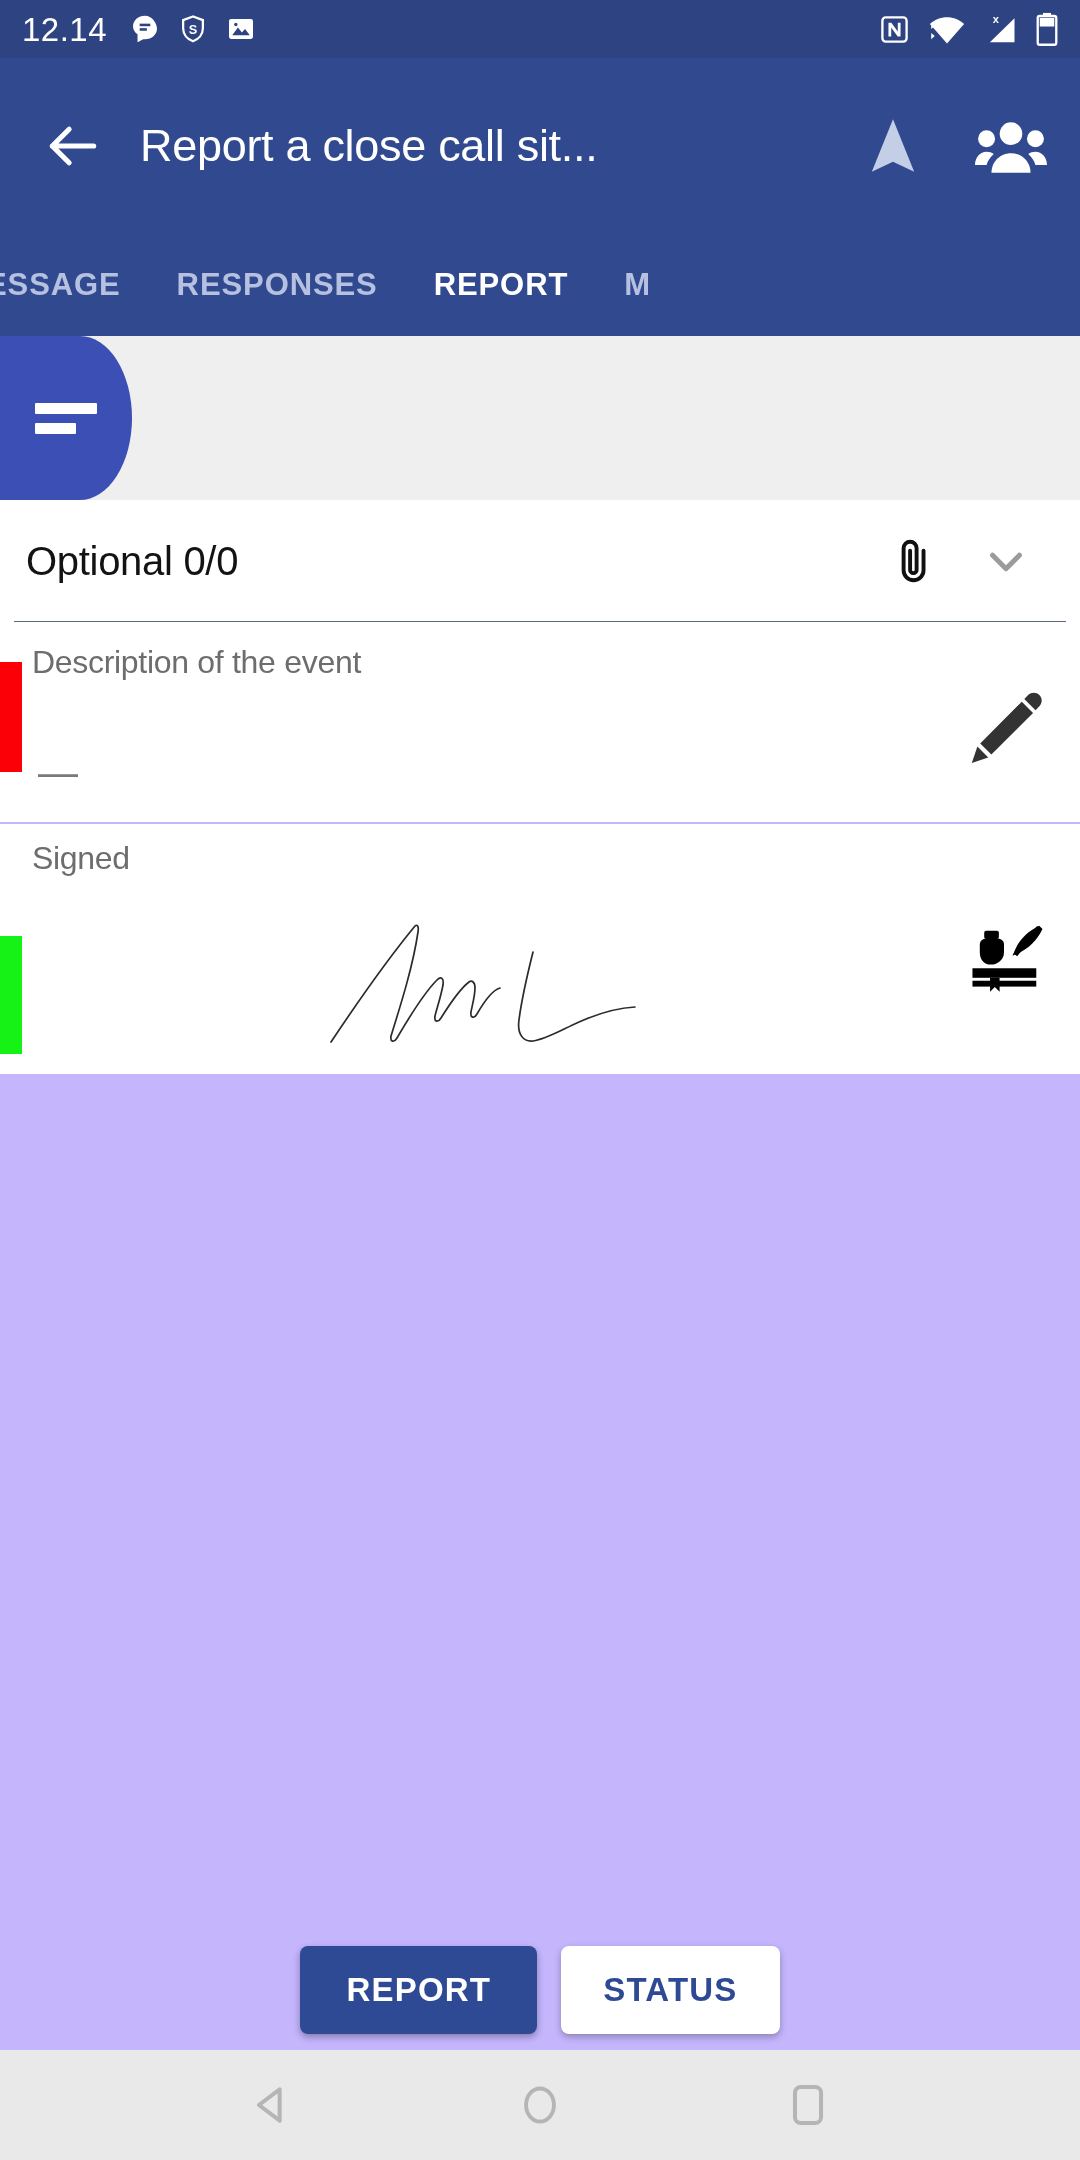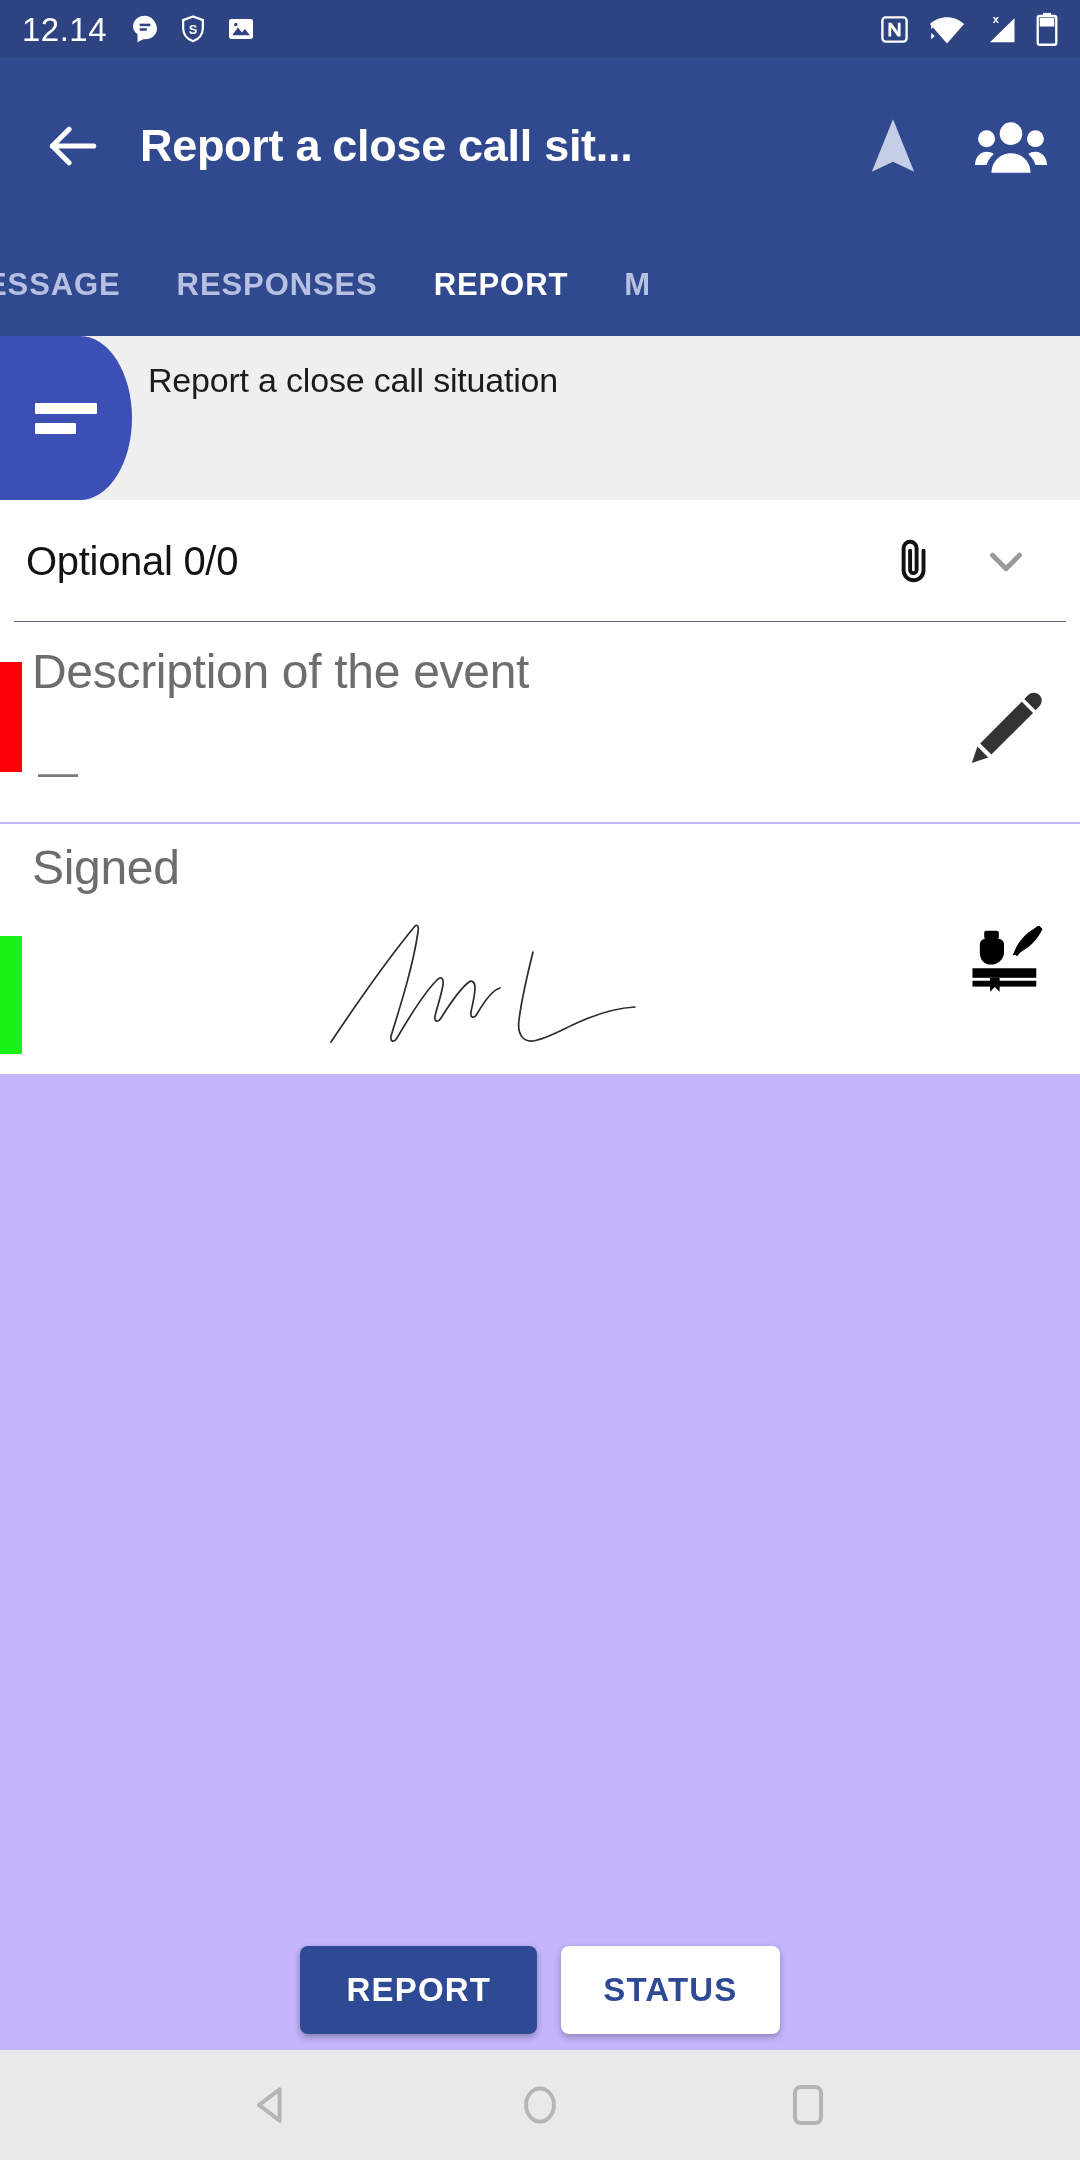--- a/index.html
+++ b/index.html
@@ -25,21 +25,21 @@
   .status-right-icons { margin-left:auto; display:flex; align-items:center; gap:17px; }
   .sicon { display:block; }
 
   
   .app-bar {
     position:absolute; top:58px; left:0; width:1080px; height:176px;
     background:#31498f; display:flex; align-items:center; padding:0 30px;
   }
   .back-btn { width:86px; height:86px; display:flex; align-items:center; justify-content:center; }
   .app-title {
-    color:#ffffff; font-size:45px; font-weight:700; margin-left:24px;
+    color:#ffffff; font-size:45px; font-weight:400; margin-left:24px;
     white-space:nowrap; overflow:hidden; letter-spacing:-0.3px;
   }
   .appbar-actions { margin-left:auto; display:flex; align-items:center; gap:40px; }
   .appbar-icon { width:78px; height:78px; display:flex; align-items:center; justify-content:center; }
 
   
   .tab-bar {
     position:absolute; top:234px; left:0; width:1080px; height:102px;
     background:#31498f; display:flex; align-items:center; overflow:hidden;
   }
@@ -80,21 +80,21 @@
   .counts-actions { margin-left:auto; display:flex; align-items:center; gap:28px; padding-right:16px; }
   .clip-btn, .chev-btn { width:64px; height:64px; display:flex; align-items:center; justify-content:center; }
   .divider {
     position:absolute; top:621px; left:14px; width:1052px; height:2px; background:#5b6b86;
   }
 
   
   .field { position:absolute; left:0; width:1080px; background:#ffffff; }
   .field-bar { position:absolute; left:0; width:22px; }
   .field-label {
-    position:absolute; font-size:48px; color:#6d6d6d; letter-spacing:-0.3px;
+    position:absolute; font-size:32px; color:#6d6d6d; letter-spacing:-0.3px;
   }
   .field-icon {
     position:absolute; right:28px; width:96px; height:96px;
     display:flex; align-items:center; justify-content:center;
   }
   .field-dash {
     position:absolute; font-size:40px; color:#7a7a7a; line-height:1;
   }
 
   
@@ -218,21 +218,20 @@
   </div>
 
   <div class="q-header">
     <div class="q-tab">
       <div class="q-tab-lines">
         <div class="ln l1"></div>
         <div class="ln l2"></div>
       </div>
     </div>
     <div class="q-texts">
-      <div class="q-sub">Report a close call situation</div>
     </div>
   </div>
 
   <div class="counts-row">
     <div class="count-label">Optional 0/0</div>
     <div class="counts-actions">
       <div class="clip-btn">
         <svg width="46" height="52" viewBox="0 0 18 24">
           <path fill="none" stroke="#111" stroke-width="1.8" stroke-linecap="round" d="M13.4 7.2v9.1a4.6 4.6 0 0 1-9.2 0V6.1a3 3 0 0 1 6 0v10a1.5 1.5 0 0 1-3 0V7.3"></path>
         </svg>

